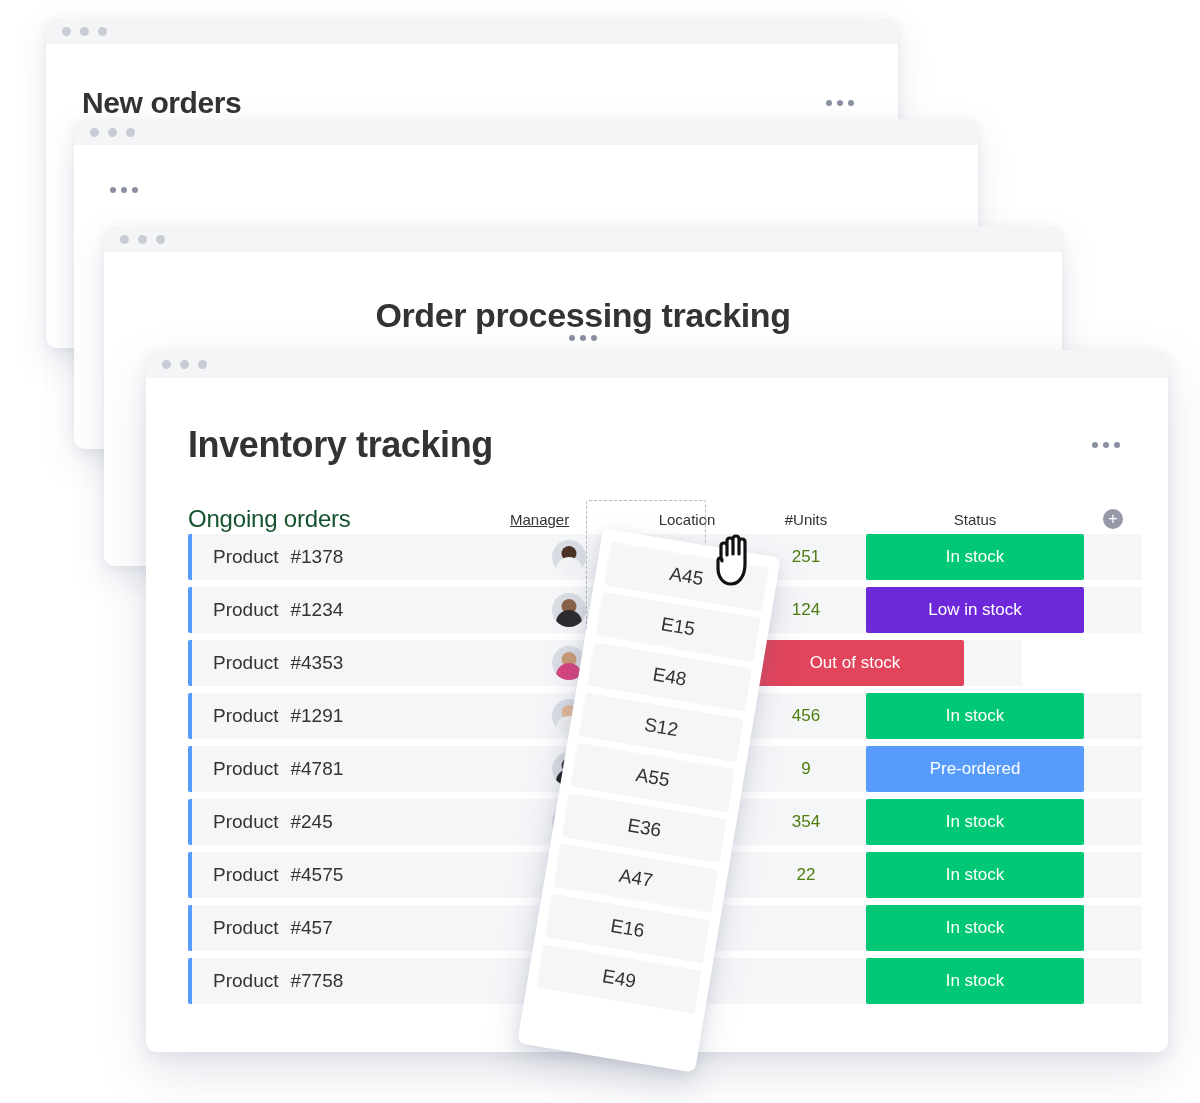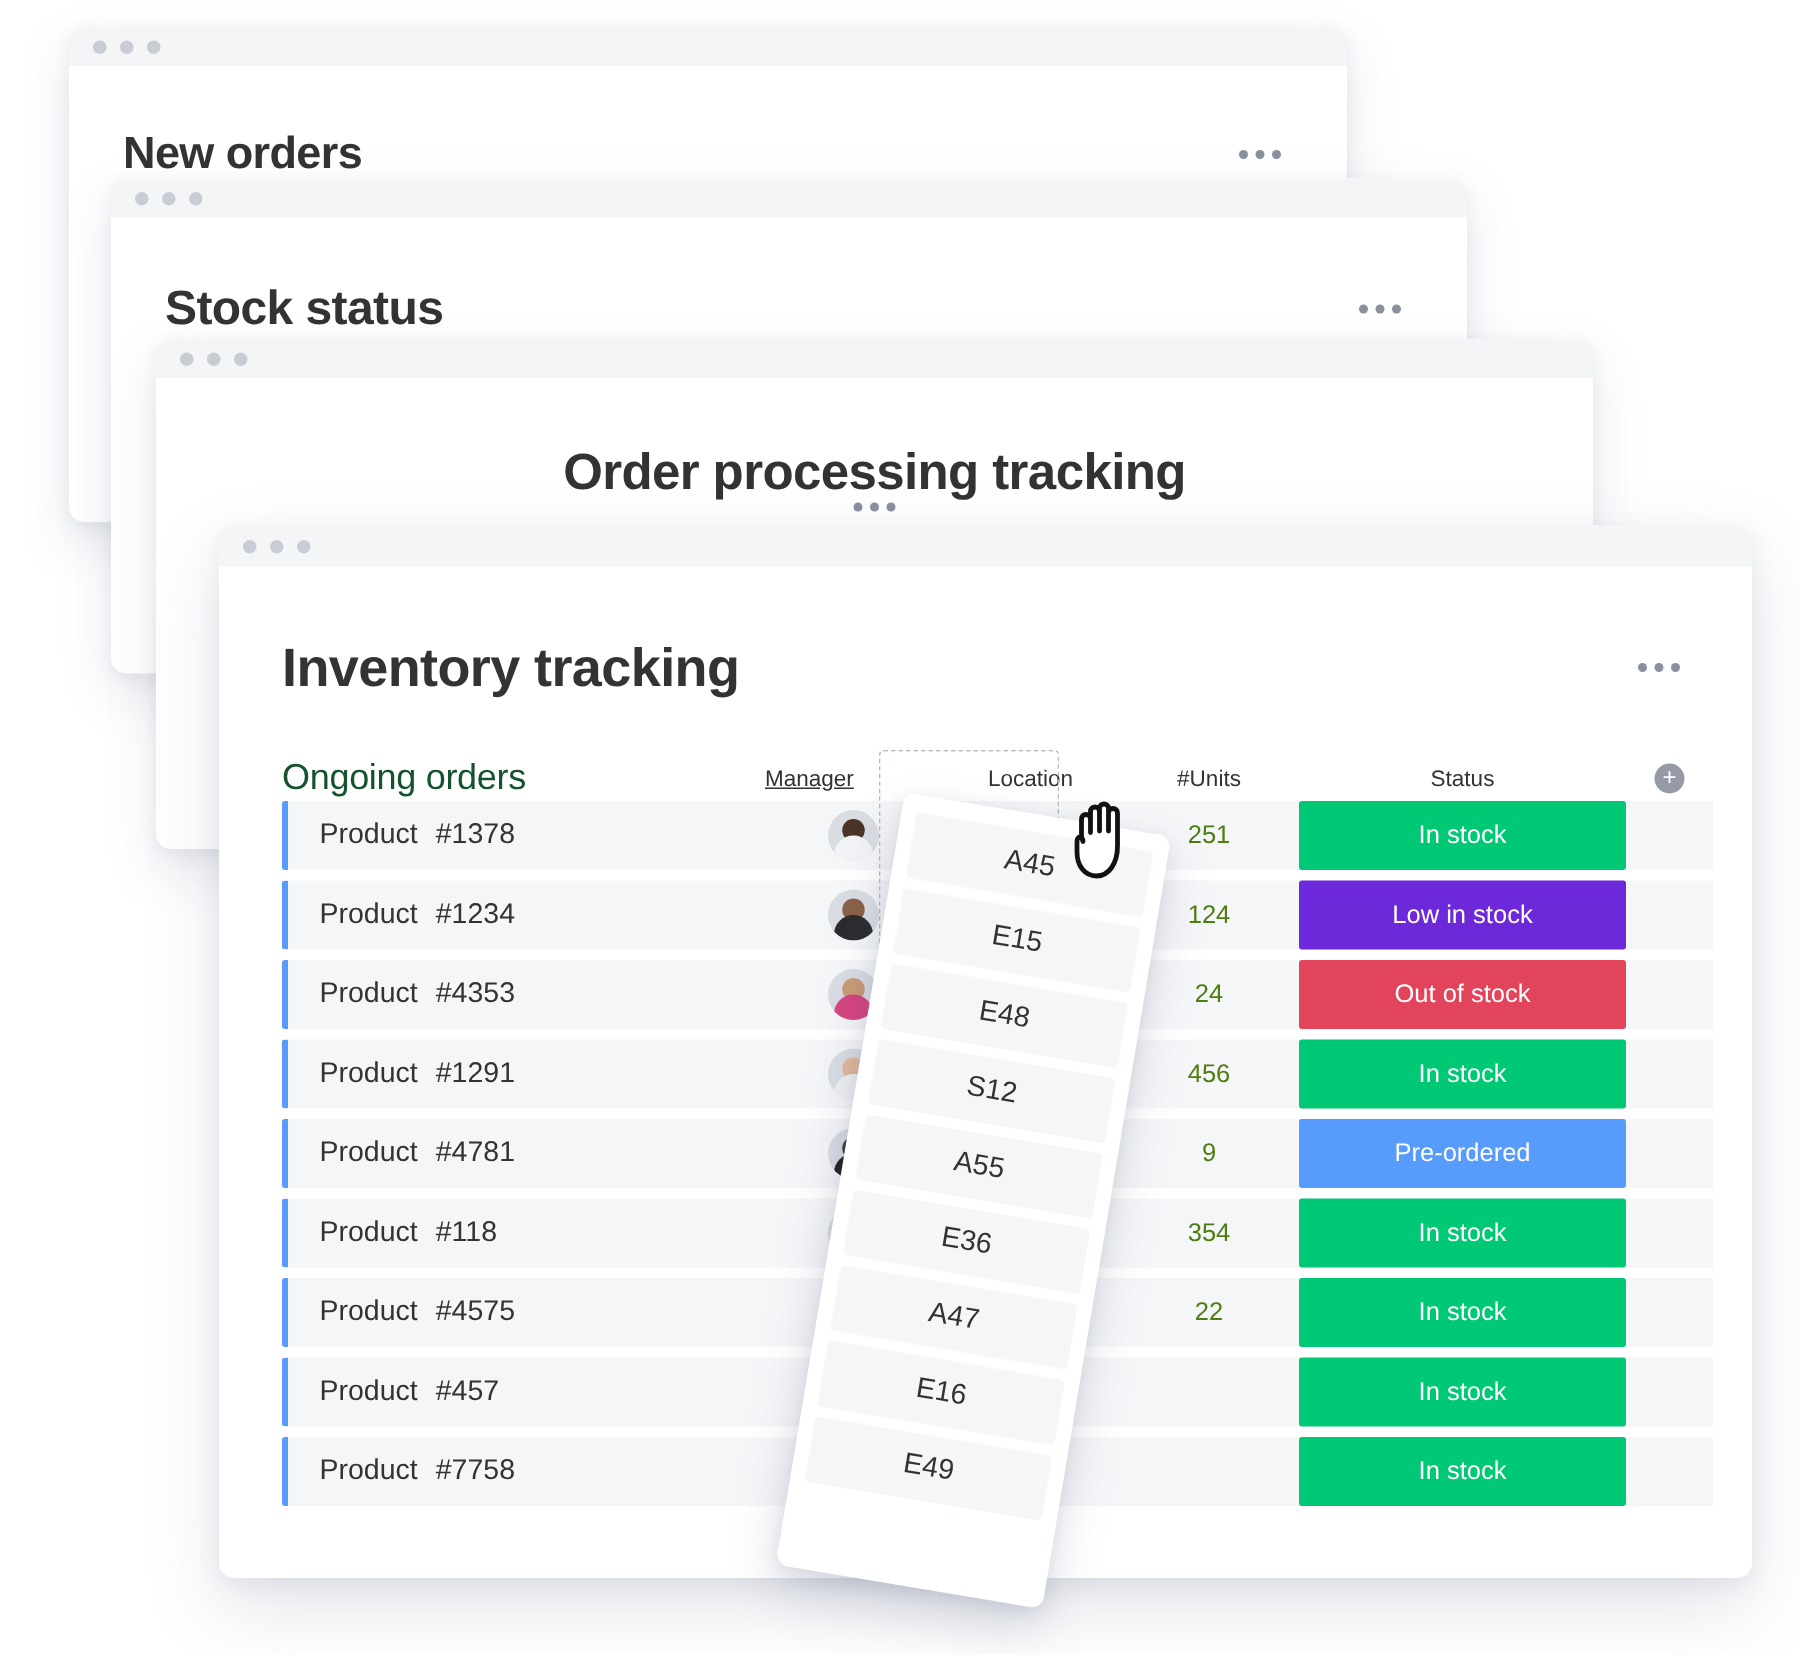--- a/index.html
+++ b/index.html
@@ -265,21 +265,20 @@
     </div>
   </div>
 
   <div class="window" id="card-stock-status">
     <div class="titlebar">
       <span class="dot"></span>
       <span class="dot"></span>
       <span class="dot"></span>
     </div>
     <div class="card-head">
-      <div class="card-title">Stock status</div>
       <div class="kebab">
           <i></i>
           <i></i>
           <i></i>
         </div>
     </div>
   </div>
 
   <div class="window" id="card-order-proc">
     <div class="titlebar">
@@ -372,23 +371,20 @@
               <span>Product</span>
               <span>#4353</span>
             </div>
             <div class="cell cell-manager col-manager">
               <span class="avatar">
                 <span class="head" style="background:#c79b76"></span>
                 <span class="body" style="background:#d6447f"></span>
               </span>
             </div>
             <div class="cell cell-loc col-loc"></div>
-            <div class="cell cell-units col-units">
-              <span>24</span>
-            </div>
             <div class="cell cell-status col-status">
               <span class="status-chip" style="background: rgb(226, 68, 92);">Out of stock</span>
             </div>
             <div class="cell cell-blank col-add"></div>
           </div>
           <div class="t-row">
             <div class="cell cell-name col-name">
               <span>Product</span>
               <span>#1291</span>
             </div>
@@ -423,21 +419,21 @@
               <span>9</span>
             </div>
             <div class="cell cell-status col-status">
               <span class="status-chip" style="background: rgb(87, 155, 252);">Pre-ordered</span>
             </div>
             <div class="cell cell-blank col-add"></div>
           </div>
           <div class="t-row">
             <div class="cell cell-name col-name">
               <span>Product</span>
-              <span>#118</span>
+              <span>#245</span>
             </div>
             <div class="cell cell-manager col-manager">
               <span class="avatar">
                 <span class="head" style="background:#e0b694"></span>
                 <span class="body" style="background:#4e3427"></span>
               </span>
             </div>
             <div class="cell cell-loc col-loc"></div>
             <div class="cell cell-units col-units">
               <span>354</span>

